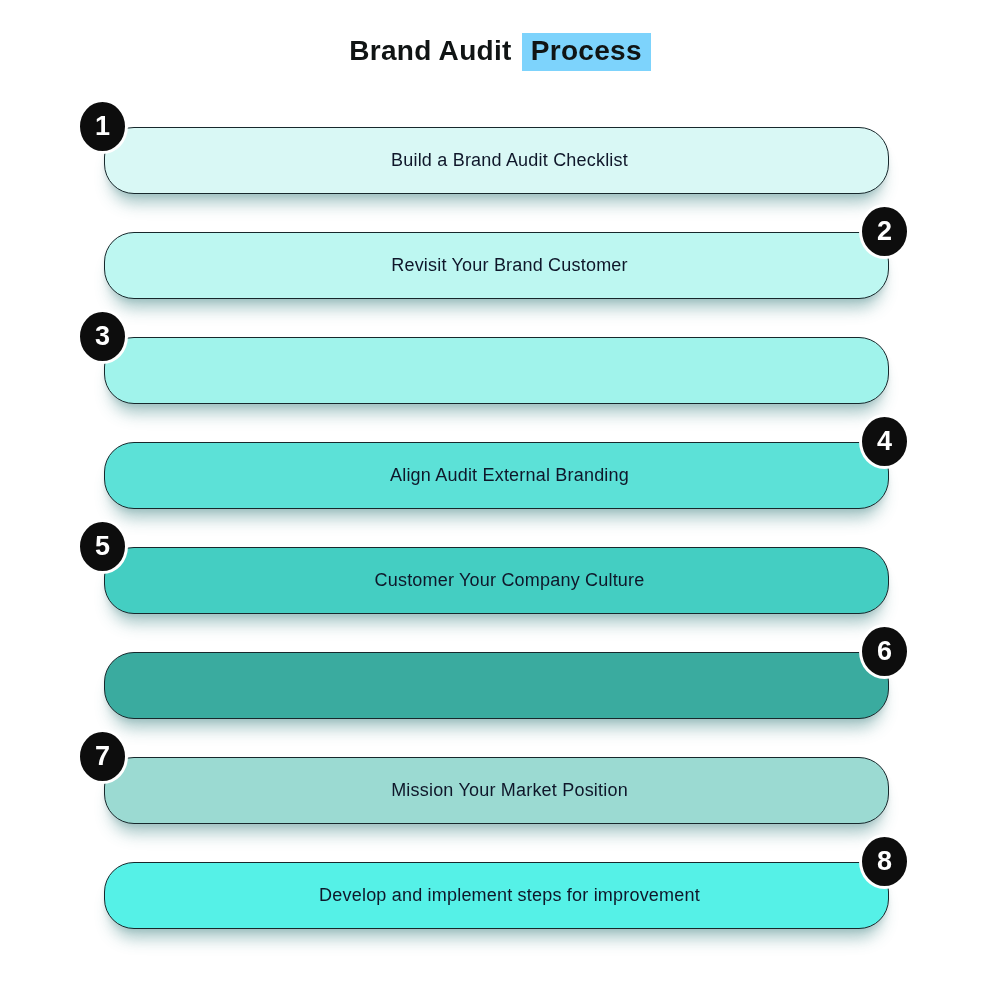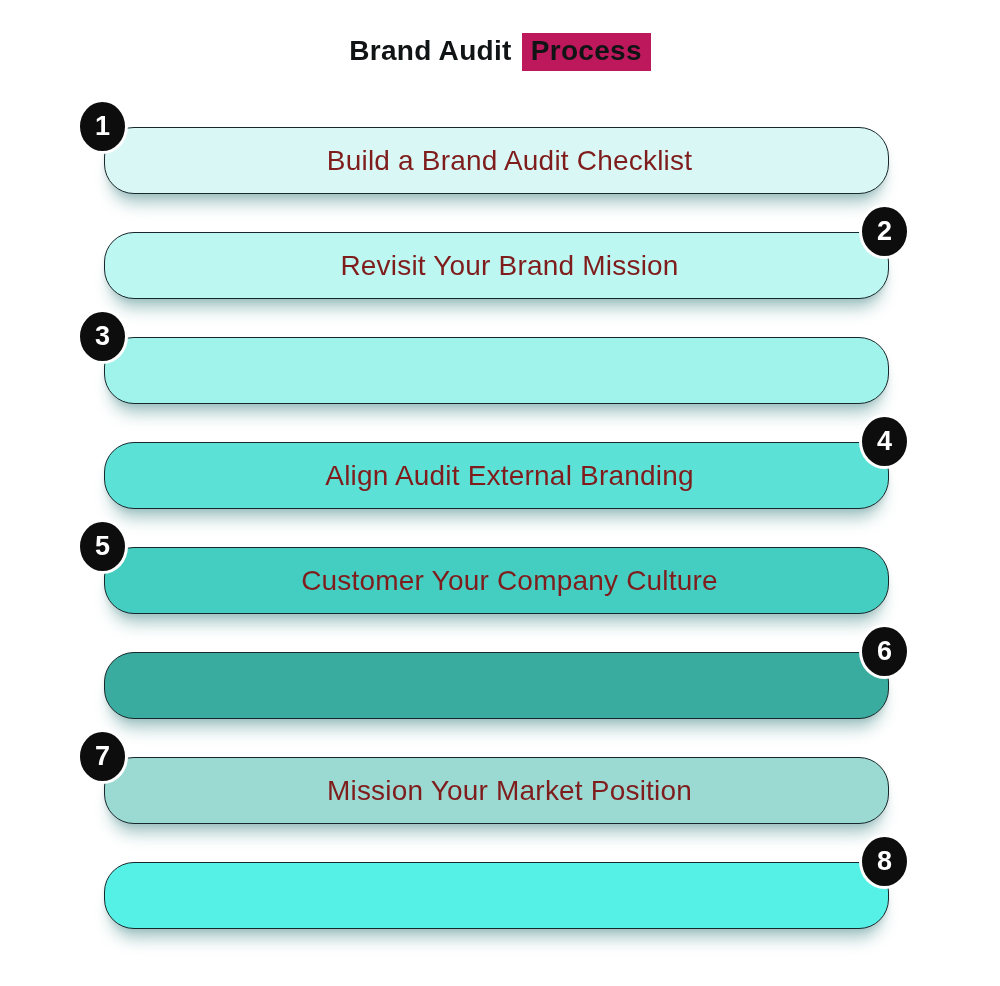--- a/index.html
+++ b/index.html
@@ -40,23 +40,23 @@
     margin-bottom: 38px;
     border: 1.5px solid #17282c;
     border-radius: 30px;
     display: flex;
     align-items: center;
     justify-content: center;
     box-shadow: 0 16px 16px -7px rgba(58, 130, 130, 0.45),
                 0 3px 4px rgba(40, 90, 90, 0.10);
   }
   .step-label {
-    font-size: 28px;
+    font-size: 18px;
     font-weight: 500;
-    color: #7f1d1d;
+    color: #0f172a;
     letter-spacing: 0.2px;
     padding-left: 26px;
     white-space: nowrap;
   }
   .badge {
     position: absolute;
     top: -29px;
     width: 45px;
     height: 49px;
     background: #0d0d0d;
@@ -71,32 +71,32 @@
     z-index: 2;
   }
   .badge-left  { left: -28px; }
   .badge-right { right: -22px; }
 </style>
 </head>
 <body>
 
 <div class="page">
 
-  <div class="title"><span>Brand Audit </span><span class="hl" style="background-color: #be185d; text-align: right;">Process</span></div>
+  <div class="title"><span>Brand Audit </span><span class="hl" style="background-color: #7dd3fc; text-align: right;">Process</span></div>
 
   <div class="steps">
 
     <div class="step" style="background-color: rgb(217, 248, 245);">
       <div class="badge badge-left">1</div>
       <div class="step-label">Build a Brand Audit Checklist</div>
     </div>
 
     <div class="step" style="background-color: rgb(189, 247, 241);">
       <div class="badge badge-right">2</div>
-      <div class="step-label">Revisit Your Brand Mission</div>
+      <div class="step-label">Revisit Your Brand Customer</div>
     </div>
 
     <div class="step" style="background-color: rgb(160, 243, 235);">
       <div class="badge badge-left">3</div>
     </div>
 
     <div class="step" style="background-color: rgb(92, 225, 215);">
       <div class="badge badge-right">4</div>
       <div class="step-label">Align Audit External Branding</div>
     </div>
@@ -110,16 +110,17 @@
       <div class="badge badge-right">6</div>
     </div>
 
     <div class="step" style="background-color: rgb(155, 218, 210);">
       <div class="badge badge-left">7</div>
       <div class="step-label">Mission Your Market Position</div>
     </div>
 
     <div class="step" style="background-color: rgb(85, 241, 231);">
       <div class="badge badge-right">8</div>
+      <div class="step-label">Develop and implement steps for improvement</div>
     </div>
 
   </div>
 </div>
 
 </body></html>

